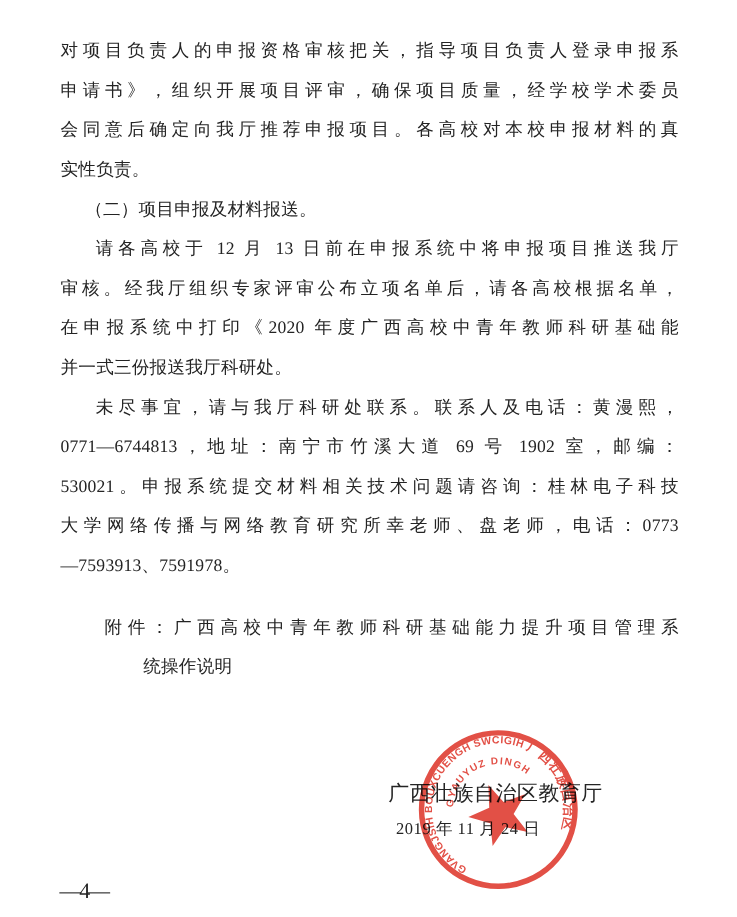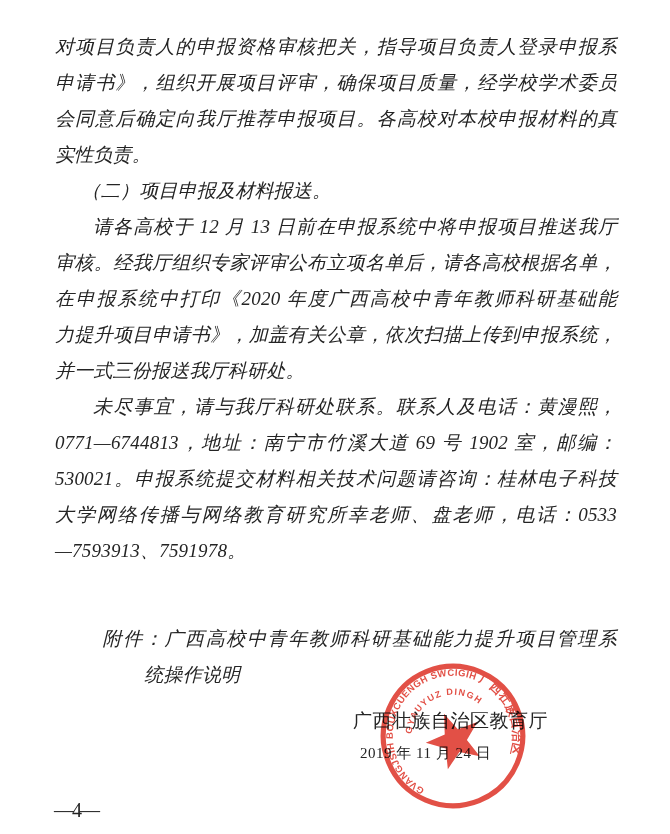--- a/index.html
+++ b/index.html
@@ -3,22 +3,22 @@
 <meta charset="utf-8">
 <style>
   html,body { margin:0; padding:0; background:#fff; }
   .page {
     position:relative; width:670px; height:834px; background:#ffffff;
     font-family:"Liberation Serif","DejaVu Serif",serif;
     color:var(--text-color,#242424); overflow:hidden;
   }
   .doc-body { position:absolute; left:55px; top:29px; width:562px; }
   .line {
-    font-size:19px; line-height:36px; height:36px;
-    text-align:justify; white-space:nowrap; letter-spacing:0.2px;font-style:italic;
+    font-size:16px; line-height:36px; height:36px;
+    text-align:justify; white-space:nowrap; letter-spacing:0.2px;
   }
   .line.fill { text-align-last:justify; }
   .sig-agency { position:absolute; left:353px; top:708px; font-size:19px; letter-spacing:0.5px; }
   .sig-date   { position:absolute; left:360px; top:744px; font-size:15px; letter-spacing:0.5px; }
   .pagenum    { position:absolute; left:54px;  top:799px; font-size:20px; letter-spacing:-2px; }
   .seal {
     position:absolute; left:367px; top:650px; width:172px; height:172px;
     color:var(--seal-red,#de372c); mix-blend-mode:multiply; opacity:.88;
   }
   .seal circle { fill:none; stroke:currentColor; stroke-width:6; }
@@ -35,28 +35,27 @@
 
   <div class="doc-body">
       <div class="line fill" style="text-indent: 0em;">对项目负责人的申报资格审核把关，指导项目负责人登录申报系</div>
       <div class="line fill" style="text-indent: 0em;">申请书》，组织开展项目评审，确保项目质量，经学校学术委员</div>
       <div class="line fill" style="text-indent: 0em;">会同意后确定向我厅推荐申报项目。各高校对本校申报材料的真</div>
       <div class="line" style="text-indent: 0em;">实性负责。</div>
       <div class="line" style="text-indent: 1.4em;">（二）项目申报及材料报送。</div>
       <div class="line fill" style="text-indent: 2em;">请各高校于 12 月 13 日前在申报系统中将申报项目推送我厅</div>
       <div class="line fill" style="text-indent: 0em;">审核。经我厅组织专家评审公布立项名单后，请各高校根据名单，</div>
       <div class="line fill" style="text-indent: 0em;">在申报系统中打印《2020 年度广西高校中青年教师科研基础能</div>
-      <div class="line fill" style="text-indent: 0em;">力提升项目申请书》，加盖有关公章，依次扫描上传到申报系统，</div>
       <div class="line" style="text-indent: 0em;">并一式三份报送我厅科研处。</div>
       <div class="line fill" style="text-indent: 2em;">未尽事宜，请与我厅科研处联系。联系人及电话：黄漫熙，</div>
       <div class="line fill" style="text-indent: 0em;">0771—6744813，地址：南宁市竹溪大道 69 号 1902 室，邮编：</div>
       <div class="line fill" style="text-indent: 0em;">530021。申报系统提交材料相关技术问题请咨询：桂林电子科技</div>
-      <div class="line fill" style="text-indent: 0em;">大学网络传播与网络教育研究所幸老师、盘老师，电话：0533</div>
+      <div class="line fill" style="text-indent: 0em;">大学网络传播与网络教育研究所幸老师、盘老师，电话：0773</div>
       <div class="line" style="text-indent: 0em;">—7593913、7591978。</div>
-      <div class="line fill" style="text-indent: 2.5em; margin-top: 52px;">附件：广西高校中青年教师科研基础能力提升项目管理系</div>
+      <div class="line fill" style="text-indent: 2.5em; margin-top: 20px;">附件：广西高校中青年教师科研基础能力提升项目管理系</div>
       <div class="line" style="text-indent: 4.7em;">统操作说明</div>
     </div>
 
   <div class="sig-agency">广西壮族自治区教育厅</div>
   <div class="sig-date">2019 年 11 月 24 日</div>
 
   <svg class="seal" viewBox="0 0 200 200" aria-hidden="true">
     <defs>
       <path id="arcOuter" d="M 46.4,145 A 70,70 0 1,1 153.6,145" fill="none"></path>
       <path id="arcInner" d="M 54.9,83.6 A 48,48 0 0,1 145.1,83.6" fill="none"></path>

